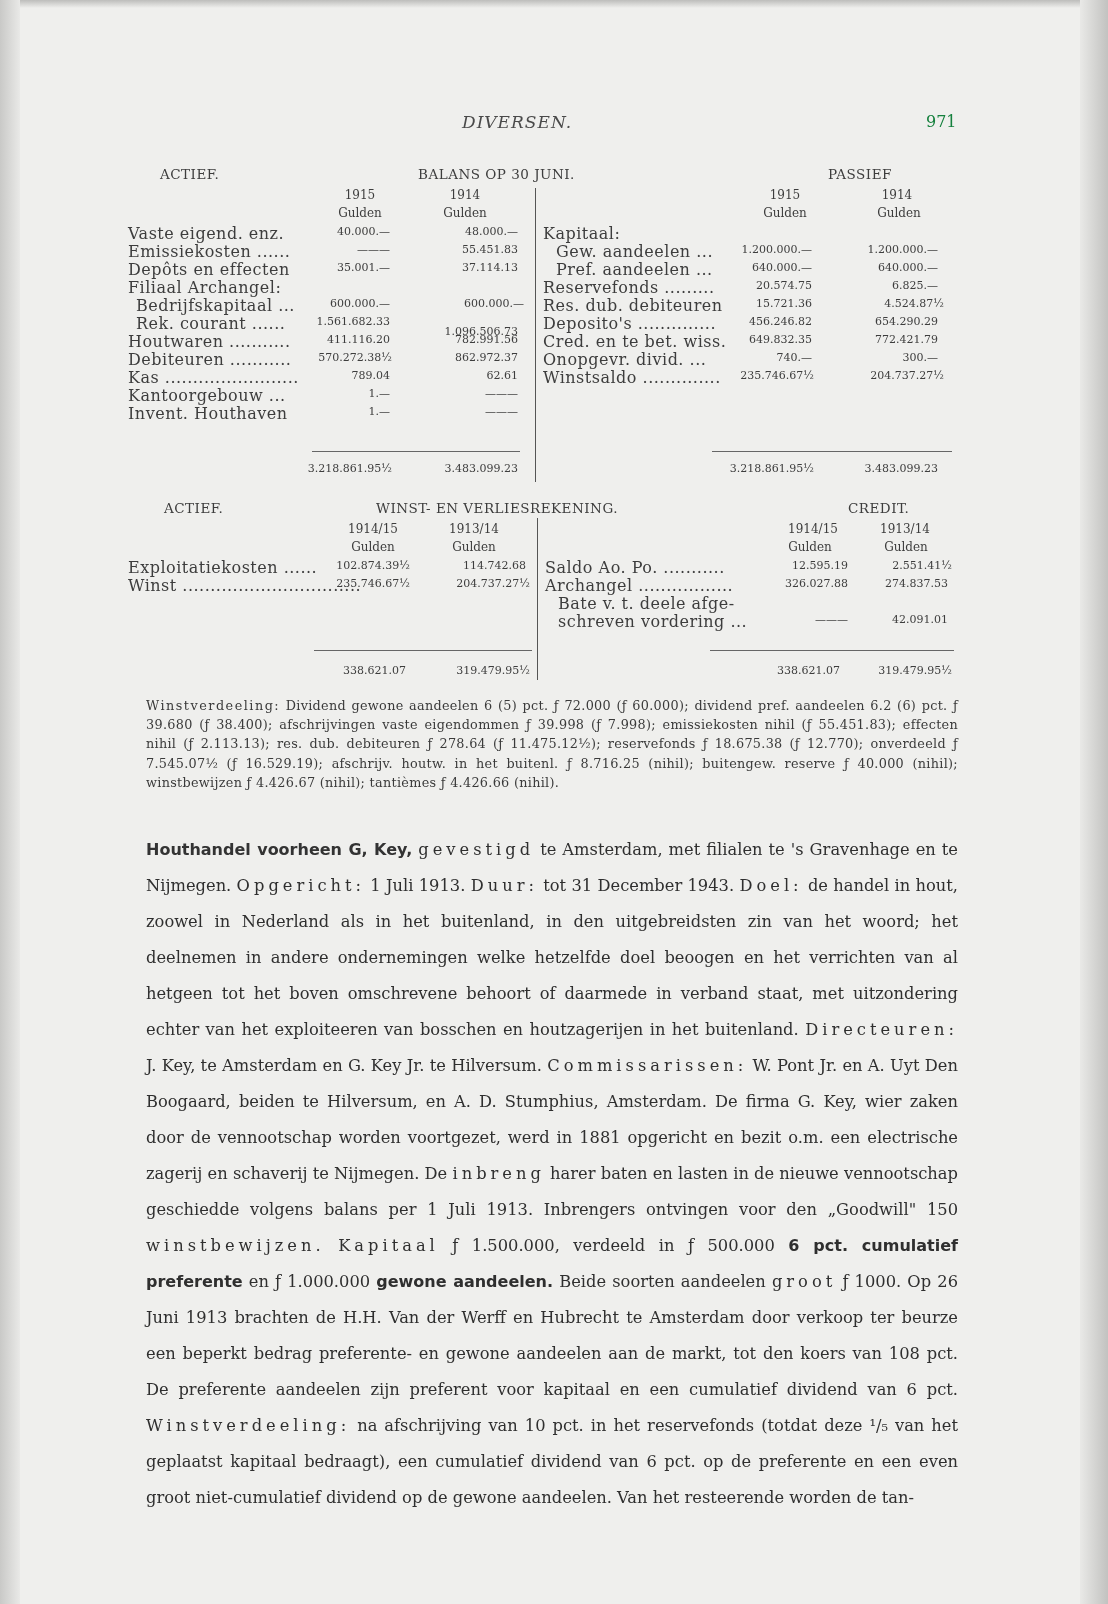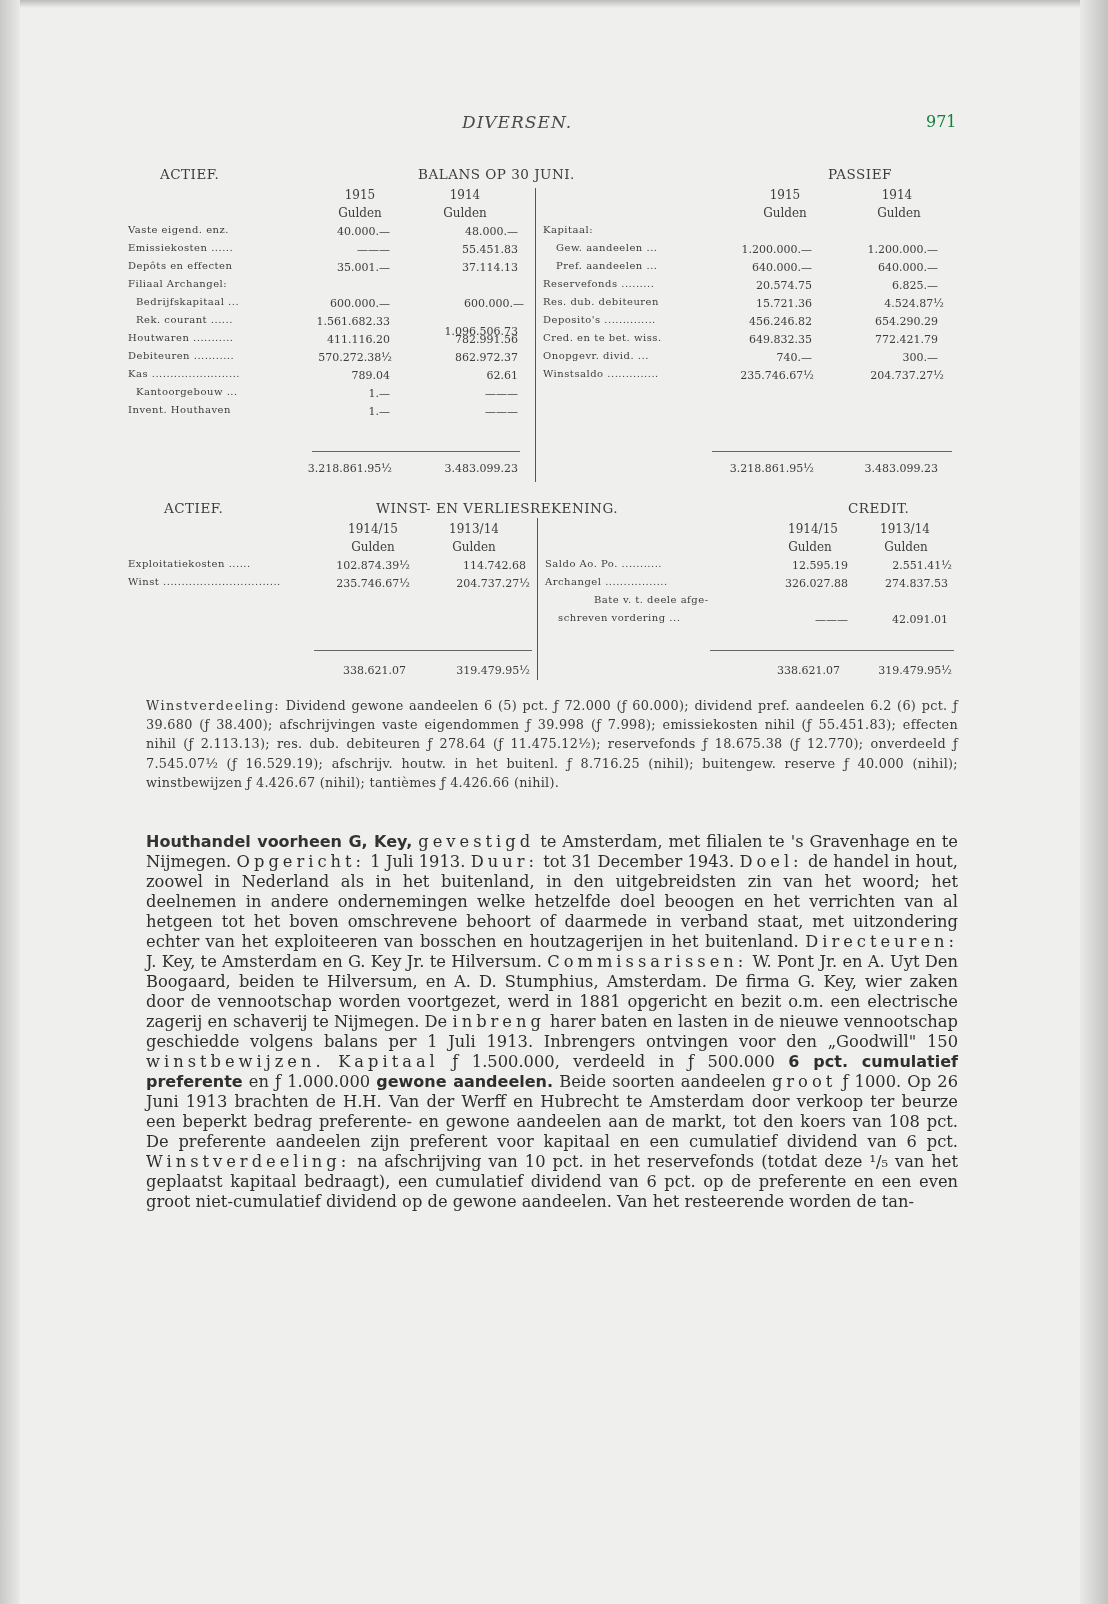--- a/index.html
+++ b/index.html
@@ -20,32 +20,32 @@
   .right-edge { position:absolute; right:0; top:0; width:28px; height:1604px;
     background: linear-gradient(to left, #c2c2c0, #e9e9e7); }
 
   .running-head { position:absolute; top:112px; left:0; width:1108px; height:24px; }
   .running-title { position:absolute; left:462px; top:0; font-style:italic; font-size:17px; letter-spacing:1px; color:#4a4a4a; }
   .page-number { position:absolute; left:926px; top:0; font-size:16px; color:#15803d; }
 
   .fin { position:absolute; font-size:12.5px; color:#3d3d3d; }
   .fin .hdr { position:absolute; white-space:nowrap; font-size:13.5px; letter-spacing:0.5px; }
   .fin .num { position:absolute; text-align:right; white-space:nowrap; font-size:11px; }
-  .fin .lbl { position:absolute; white-space:nowrap; letter-spacing:0.5px; font-size:10px; }
+  .fin .lbl { position:absolute; white-space:nowrap; letter-spacing:0.5px; font-size:16px; }
   .fin .colh { position:absolute; text-align:center; white-space:nowrap; font-size:12px; }
   .vline { position:absolute; width:1px; background:#555; }
   .hline { position:absolute; height:1px; background:#666; }
 
   .note {
     position:absolute; left:146px; top:696px; width:812px;
     font-size:12.8px; line-height:19.2px; text-align:justify; letter-spacing:0.3px;
   }
   .body-text {
     position:absolute; left:146px; top:832px; width:812px;
-    font-size:16.3px; line-height:20px; text-align:justify; color:#2f2f2f;
+    font-size:16.3px; line-height:36px; text-align:justify; color:#2f2f2f;
   }
   .company { font-family:"DejaVu Sans", "Liberation Sans", sans-serif; font-weight:bold; font-size:16px; color:#333; }
   .bold-sans { font-family:"DejaVu Sans", "Liberation Sans", sans-serif; font-weight:bold; font-size:16px; }
   .spaced { letter-spacing:4px; }
 </style>
 </head>
 <body>
 
 <div class="page">
   <div class="top-edge"></div>
@@ -102,21 +102,21 @@
       <span class="num" style="left:420px;top:333px;width:98px;">782.991.56</span>
 
       <span class="lbl" style="left:128px;top:350px;">Debiteuren ...........</span>
       <span class="num" style="left:300px;top:351px;width:92px;">570.272.38½</span>
       <span class="num" style="left:420px;top:351px;width:98px;">862.972.37</span>
 
       <span class="lbl" style="left:128px;top:368px;">Kas ........................</span>
       <span class="num" style="left:300px;top:369px;width:90px;">789.04</span>
       <span class="num" style="left:420px;top:369px;width:98px;">62.61</span>
 
-      <span class="lbl" style="left:128px;top:386px;margin-left:8px;">Kantoorgebouw ...</span>
+      <span class="lbl" style="left:128px;top:386px;">Kantoorgebouw ...</span>
       <span class="num" style="left:300px;top:387px;width:90px;">1.—</span>
       <span class="num" style="left:420px;top:387px;width:98px;">———</span>
 
       <span class="lbl" style="left:128px;top:404px;">Invent. Houthaven</span>
       <span class="num" style="left:300px;top:405px;width:90px;">1.—</span>
       <span class="num" style="left:420px;top:405px;width:98px;">———</span>
     </div>
 
     <div class="hline" style="left:312px;top:451px;width:208px;"></div>
     <span class="num" style="left:300px;top:462px;width:92px;">3.218.861.95½</span>
@@ -189,21 +189,21 @@
     <span class="num" style="left:420px;top:577px;width:110px;">204.737.27½</span>
 
     <span class="lbl" style="left:545px;top:558px;">Saldo Ao. Po. ...........</span>
     <span class="num" style="left:750px;top:559px;width:98px;">12.595.19</span>
     <span class="num" style="left:852px;top:559px;width:100px;">2.551.41½</span>
 
     <span class="lbl" style="left:545px;top:576px;">Archangel .................</span>
     <span class="num" style="left:750px;top:577px;width:98px;">326.027.88</span>
     <span class="num" style="left:852px;top:577px;width:96px;">274.837.53</span>
 
-    <span class="lbl" style="left:558px;top:594px;margin-left:36px;">Bate v. t. deele afge-</span>
+    <span class="lbl" style="left:558px;top:594px;">Bate v. t. deele afge-</span>
 
     <span class="lbl" style="left:558px;top:612px;">schreven vordering ...</span>
     <span class="num" style="left:750px;top:613px;width:98px;">———</span>
     <span class="num" style="left:852px;top:613px;width:96px;">42.091.01</span>
 
     <div class="hline" style="left:314px;top:650px;width:218px;"></div>
     <span class="num" style="left:320px;top:664px;width:86px;">338.621.07</span>
     <span class="num" style="left:420px;top:664px;width:110px;">319.479.95½</span>
 
     <div class="hline" style="left:710px;top:650px;width:244px;"></div>

